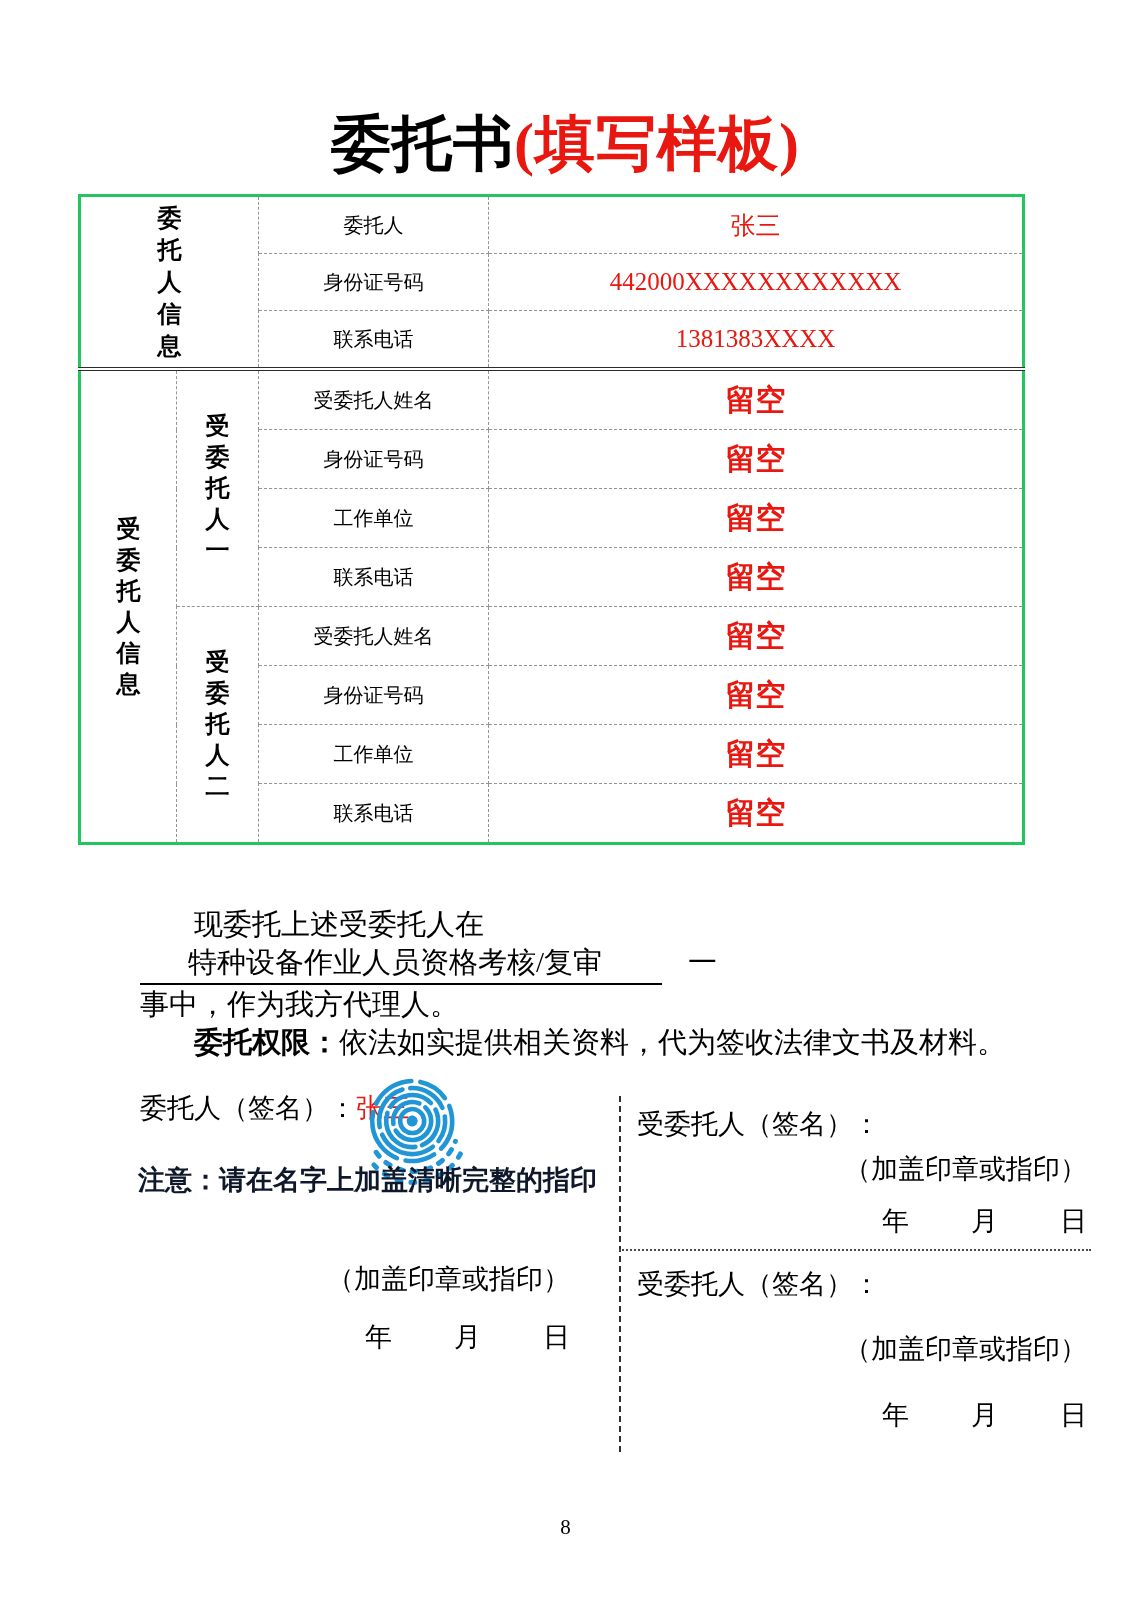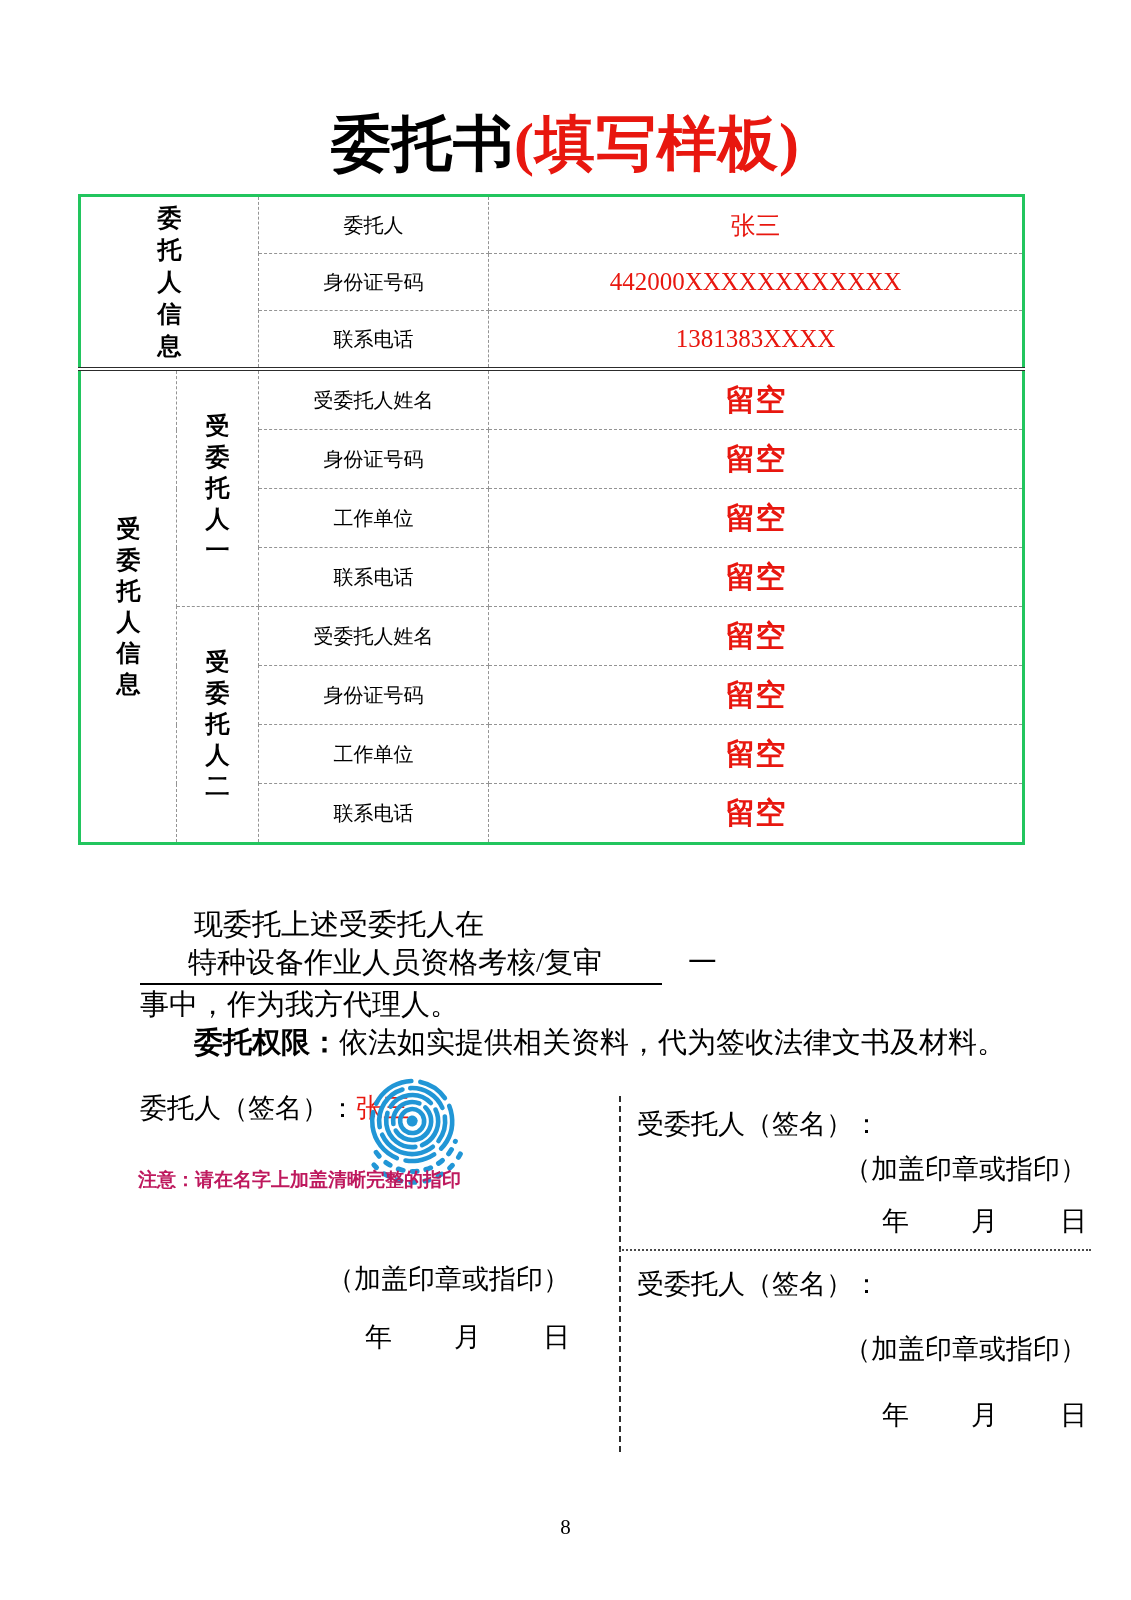--- a/index.html
+++ b/index.html
@@ -54,21 +54,21 @@
     padding:0 60px 2px 48px;margin-right:26px;text-indent:0;
   }
   .b{font-weight:bold;text-align:center;}
   
   .sig-area{position:relative;height:396px;margin-top:0;font-size:27px;}
   .sig-line{position:absolute;line-height:30px;white-space:nowrap;}
   .red-name{color:#e8170f;}
   .note-line{
     position:absolute;left:138px;top:104px;
     font-family:"Liberation Sans", sans-serif;font-weight:bold;
-    color:#be185d;font-size:19px;line-height:30px;white-space:nowrap;
+    color:#0f172a;font-size:27px;line-height:30px;white-space:nowrap;
   }
   .left-right-align{left:140px;width:430px;text-align:right;}
   .right-col-align{left:637px;width:450px;text-align:right;}
   .vdash{
     position:absolute;left:619px;top:35px;height:356px;width:0;
     border-left:2px dashed #2e2e2e;
   }
   .hdash{
     position:absolute;left:619px;top:188px;width:472px;height:0;
     border-top:2px dotted #4a4a4a;

